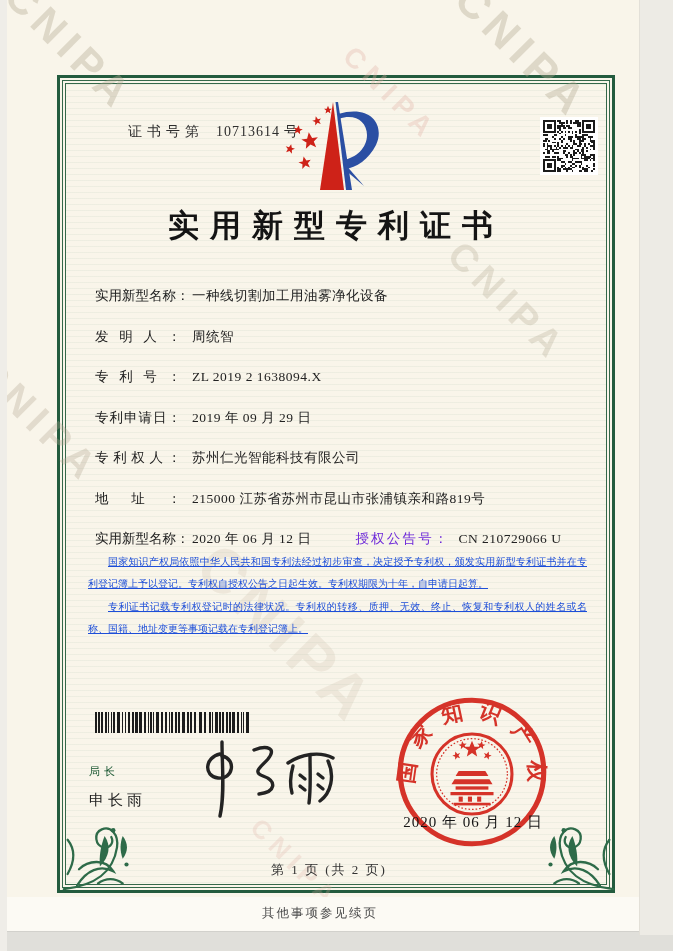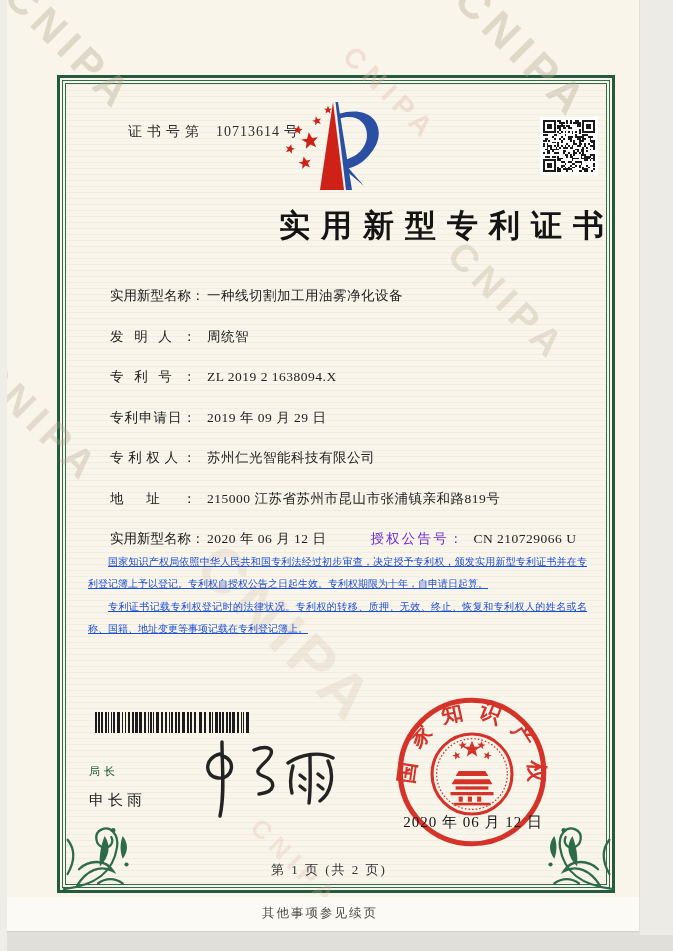--- a/index.html
+++ b/index.html
@@ -36,24 +36,24 @@
   .wm-g{left:238px;top:848px;font-size:26px;color:rgba(224,175,165,0.25);}
 
   .certno{position:absolute;left:88px;top:123px;font-size:14px;color:#2e2e2e;}
   .certno .pfx{letter-spacing:5px;margin-left:40px;}
   .certno .num{letter-spacing:1px;margin-left:12px;}
   .certno .sfx{margin-left:4px;letter-spacing:2px;}
 
   .logo{position:absolute;left:284px;top:98px;}
   .qr{position:absolute;left:540px;top:117px;background:#ffffff;padding:3px;}
 
-  .title{position:absolute;left:57px;top:205px;width:558px;text-align:right;
+  .title{position:absolute;left:57px;top:205px;width:558px;text-align:center;
     font-size:31px;font-weight:bold;letter-spacing:11px;color:#141414;}
 
-  .fields{position:absolute;left:110px;top:287px;width:492px;font-size:13.5px;}
+  .fields{position:absolute;left:95px;top:287px;width:492px;font-size:13.5px;}
   .frow{height:40.5px;white-space:nowrap;}
   .flabel{display:inline-block;width:86px;text-align:justify;text-align-last:justify;color:#222;}
   .fvalue{margin-left:11px;letter-spacing:0.5px;color:#222;}
   .flabel2{display:inline-block;width:92px;margin-left:44px;text-align:justify;text-align-last:justify;color:#6d28d9;}
 
   .paras{position:absolute;left:88px;top:551px;width:499px;font-size:10px;
     line-height:22.3px;text-align:justify;color:#1d4ed8;text-decoration:underline;}
   .paras p{margin:0;text-indent:2em;}
 
   .barcode{position:absolute;left:95px;top:712px;}

